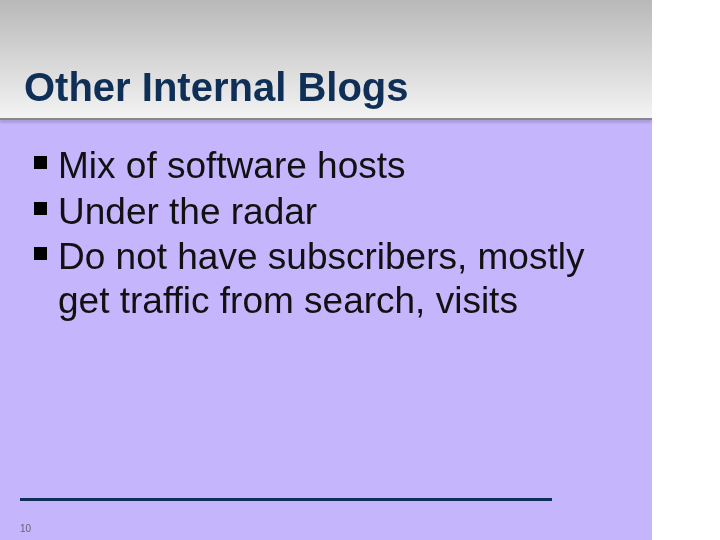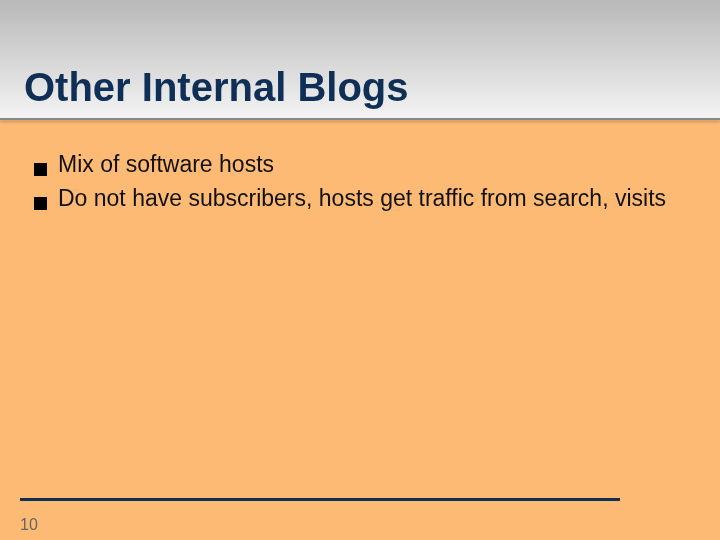--- a/index.html
+++ b/index.html
@@ -1,20 +1,20 @@
 <!DOCTYPE html>
 <html><head>
 <meta charset="utf-8">
 <style>
   * { margin: 0; padding: 0; box-sizing: border-box; }
   html, body { width: 720px; height: 540px; overflow: hidden; font-family: Arial, Helvetica, sans-serif; }
   .slide {
-    width: 720px;
+    width: 652px;
     height: 540px;
-    background: #fdba74;
+    background: #c4b5fd;
     position: relative;
     display: flex;
     flex-direction: column;
   }
   .header-band {
     position: relative;
     height: 120px;
     background: linear-gradient(to bottom, #b8b8b8 0%, #d0d0d0 40%, #e8e8e8 80%, #f5f5f5 100%);
   }
   .header-band::after {
@@ -36,25 +36,24 @@
   .content {
     flex: 1;
     padding: 24px 30px 0 30px;
   }
   ul.bullets {
     list-style: none;
   }
   ul.bullets li {
     position: relative;
     padding-left: 28px;
-    font-size: 23px;
+    font-size: 37px;
     line-height: 1.18;
     color: #111;
     margin-bottom: 2px;
-    margin-top: 7px;
   }
   ul.bullets li::before {
     content: "";
     position: absolute;
     left: 4px;
     top: 12px;
     width: 13px;
     height: 13px;
     background: #000;
   }
@@ -68,21 +67,21 @@
     left: 20px;
     right: 100px;
     top: 14px;
     height: 3px;
     background: #0f2f57;
   }
   .slide-number {
     position: absolute;
     left: 20px;
     bottom: 6px;
-    font-size: 16px;
+    font-size: 10px;
     color: #666;
   }
   .logo {
     position: absolute;
     right: 18px;
     bottom: 10px;
     font-family: "Arial Black", Arial, sans-serif;
     font-weight: 900;
     font-size: 26px;
     letter-spacing: 1px;
@@ -97,21 +96,22 @@
 
 <div class="slide">
 
   <div class="header-band">
     <h1 class="title">Other Internal Blogs</h1>
   </div>
 
   <div class="content">
     <ul class="bullets">
       <li>Mix of software hosts</li>
-      <li>Do not have subscribers, hosts get traffic from search, visits</li>
+      <li>Under the radar</li>
+      <li>Do not have subscribers, mostly get traffic from search, visits</li>
     </ul>
   </div>
 
   <div class="footer">
     <div class="footer-rule"></div>
     <div class="slide-number">10</div>
   </div>
 
 </div>
 

